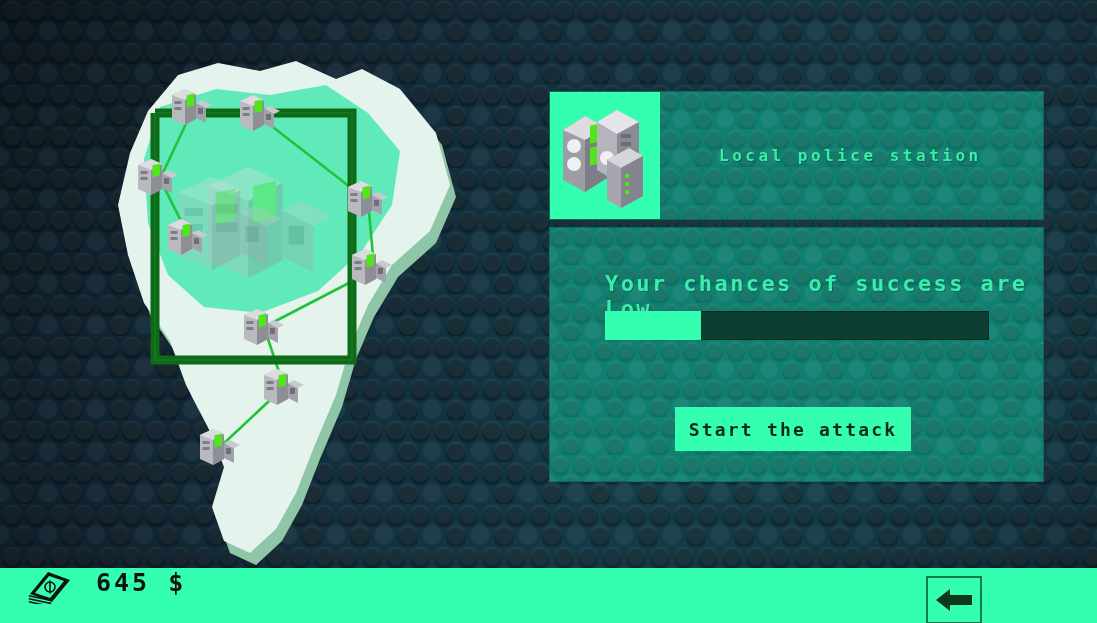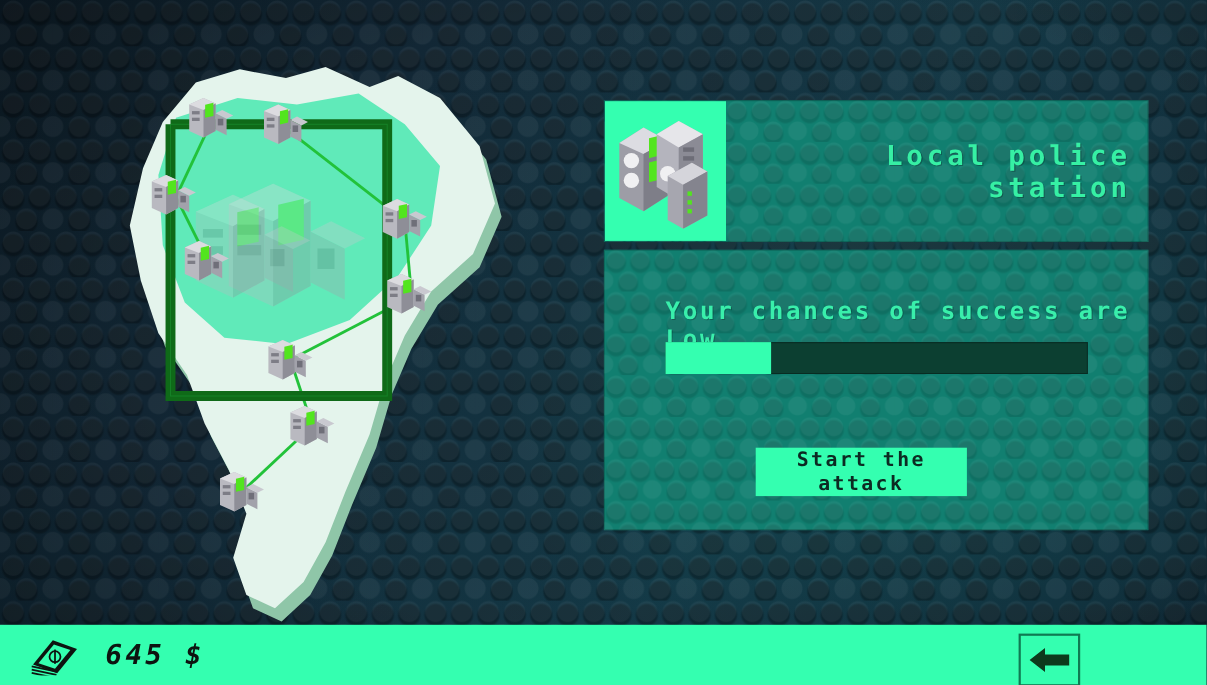--- a/index.html
+++ b/index.html
@@ -50,39 +50,39 @@
 
   #header-panel{left:549px;top:91px;width:495px;height:129px;}
   #detail-panel{left:549px;top:227px;width:495px;height:255px;}
 
   .thumb{position:absolute;left:1px;top:1px;width:110px;height:127px;
          background:#34ffb0;display:flex;align-items:center;justify-content:center;}
   .thumb svg{display:block;}
 
   .title{position:absolute;left:170px;top:0;right:16px;height:129px;
          display:flex;align-items:center;
-         color:#36f0a4;font-size:25px;letter-spacing:3.5px;font-weight:bold;
+         color:#36f0a4;font-size:16px;letter-spacing:3.5px;font-weight:bold;
          text-shadow:1px 1px 0 rgba(0,0,0,.25);text-align:right;}
 
   .chance{position:absolute;left:56px;top:44px;
           color:#39efab;font-size:22px;letter-spacing:2.4px;font-weight:bold;
           text-shadow:1px 1px 0 rgba(0,0,0,.22);}
 
   .bar{position:absolute;left:56px;top:84px;width:384px;height:29px;
        background:#0c3f31;box-shadow:inset 0 0 0 1px rgba(0,0,0,.30);}
   .bar-fill{height:100%;background:#34ffb0;}
 
-  .attack-btn{position:absolute;left:138px;top:180px;width:192px;height:44px;
+  .attack-btn{position:absolute;left:126px;top:180px;width:236px;height:44px;
      background:#34ffb0;color:#0c2a22;border:0;cursor:pointer;
      font-family:inherit;font-size:18px;font-weight:bold;letter-spacing:2.2px;
      display:flex;align-items:center;justify-content:center;}
 
   
   #status-bar{position:absolute;left:0;bottom:0;width:1097px;height:55px;
-              background:#34ffb0;display:flex;align-items:center;font-style:italic;}
+              background:#34ffb0;display:flex;align-items:flex-start;}
   .money-icon{margin-left:26px;width:48px;height:36px;}
   .money-amt{margin-left:22px;color:#0d1410;font-size:25px;font-weight:bold;
              letter-spacing:3px;}
   .back-btn{position:absolute;right:115px;top:8px;width:56px;height:48px;
             border:2px solid #0f7a52;background:transparent;cursor:pointer;
             display:flex;align-items:center;justify-content:center;padding:0;}
 </style>
 </head>
 <body>
 

